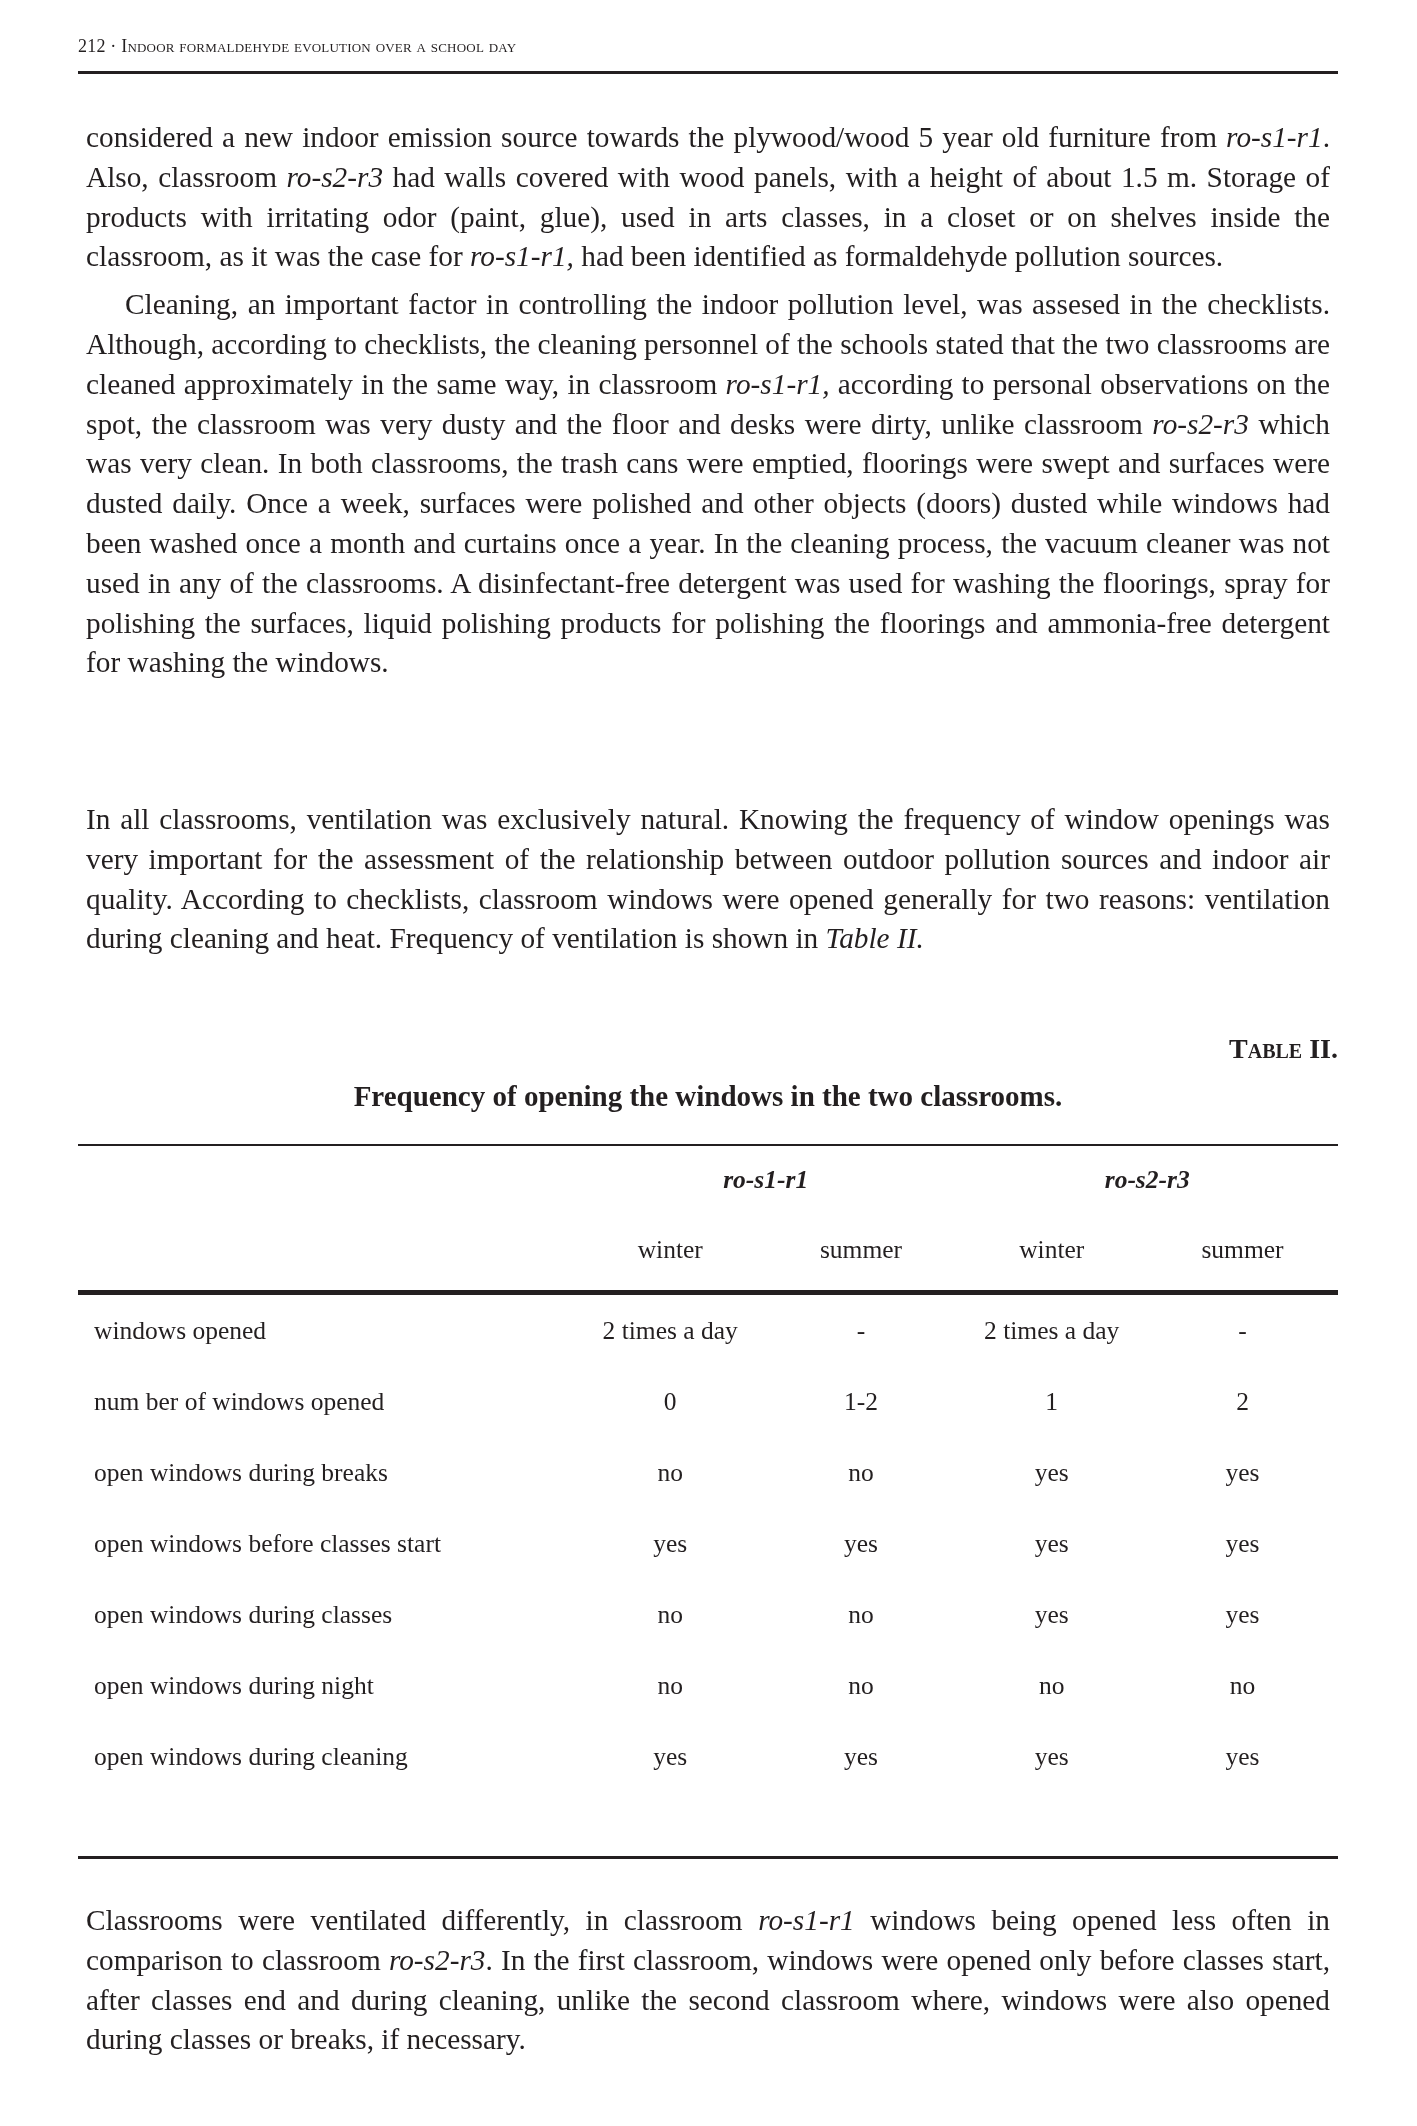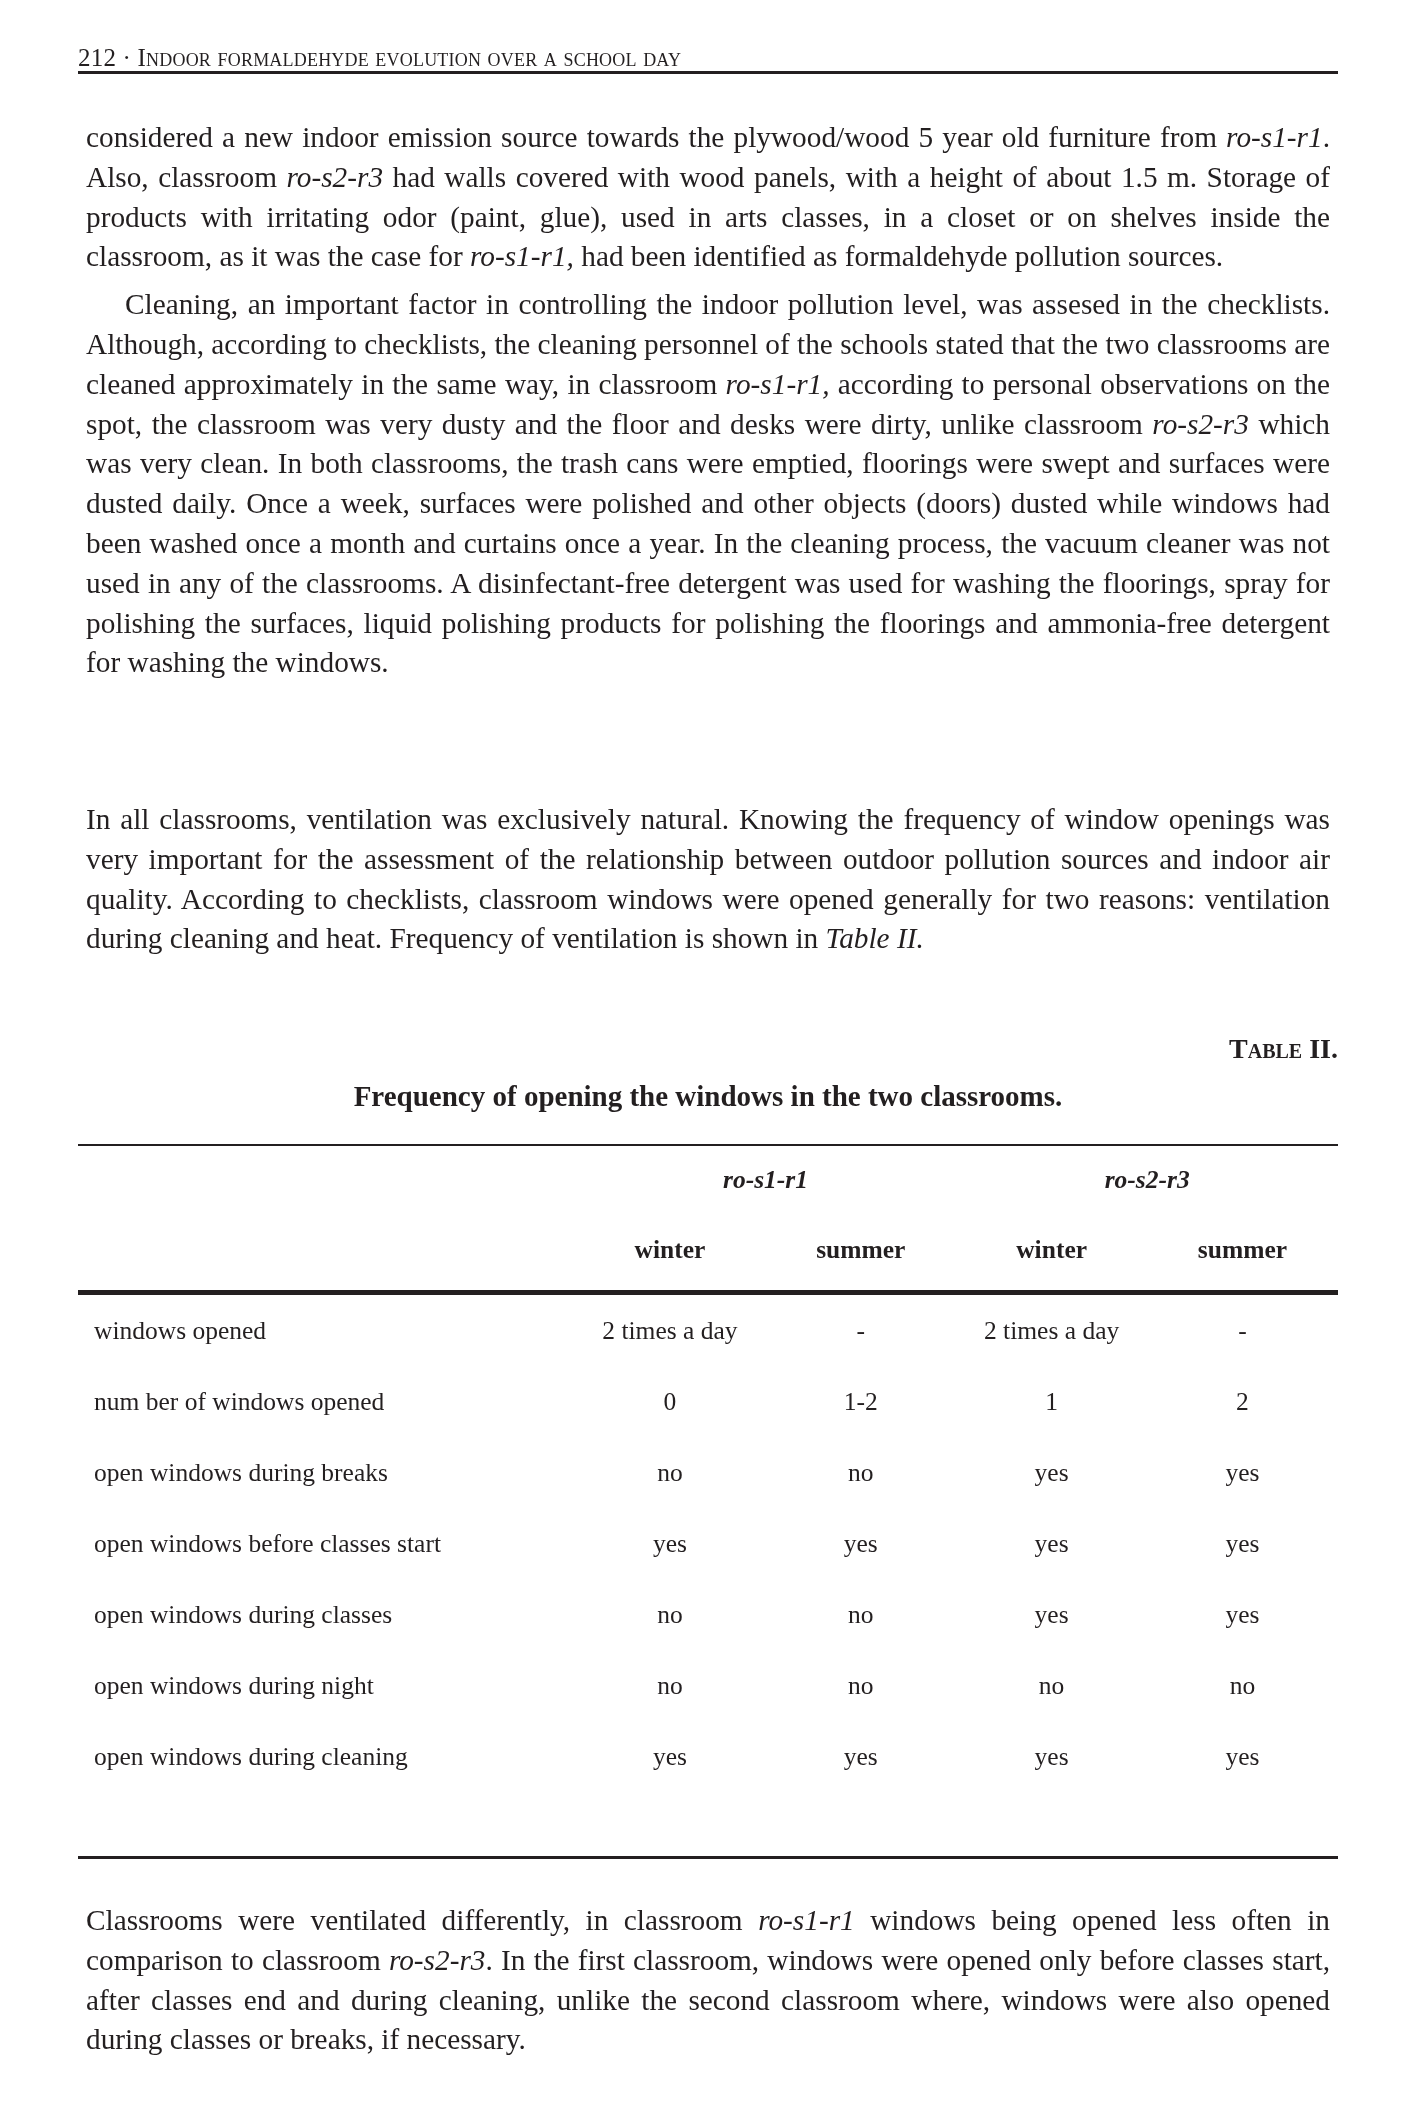--- a/index.html
+++ b/index.html
@@ -3,22 +3,22 @@
 <meta charset="utf-8">
 <style>
   html, body { margin: 0; padding: 0; background: #ffffff; }
   body {
     width: 1417px; height: 2126px; position: relative; overflow: hidden;
     font-family: "Liberation Serif", "DejaVu Serif", serif;
     color: #231f20;
   }
   .page { position: absolute; left: 78px; top: 0; width: 1260px; }
   .running-head {
-    position: absolute; top: 44px; left: 0;
-    font-size: 25px; letter-spacing: 0.2px;
+    position: absolute; top: 36px; left: 0;
+    font-size: 18px; letter-spacing: 0.2px;
   }
   .running-head .sc { font-variant: small-caps; }
   .head-rule {
     position: absolute; top: 71px; left: 0; width: 1260px; height: 3px; background: #231f20;
   }
   .body-text {
     position: absolute; left: 0; width: 1260px;
     font-size: 29.3px; line-height: 39.8px; text-align: justify;
   }
   .body-text p { margin: 8px; }
@@ -35,21 +35,21 @@
   }
   .rule { position: absolute; left: 0; width: 1260px; background: #231f20; }
   table.data {
     position: absolute; left: 0; top: 1146px; width: 1260px; border-collapse: collapse;
     font-size: 25.5px;
   }
   table.data td, table.data th { padding: 0; text-align: center; font-weight: normal; }
   .col-label { width: 506px; }
   .col-val { width: 193.5px; }
   tr.group-row th { height: 68px; font-style: italic; font-weight: bold; vertical-align: middle; }
-  tr.season-row th { height: 72px; font-weight: bold; vertical-align: middle; padding-bottom: 4px; text-align: center; }
+  tr.season-row th { height: 72px; font-weight: normal; vertical-align: middle; padding-bottom: 4px; text-align: center; }
   tr.season-row { border-bottom: 5px solid #231f20; }
   tr.data-row td { height: 71px; vertical-align: middle; }
   tr.data-row td.row-label { text-align: left; font-weight: normal; padding-left: 16px; }
   tr.data-row:first-child td { padding-top: 0; }
 </style>
 </head>
 <body>
 
 <div class="page">
 

